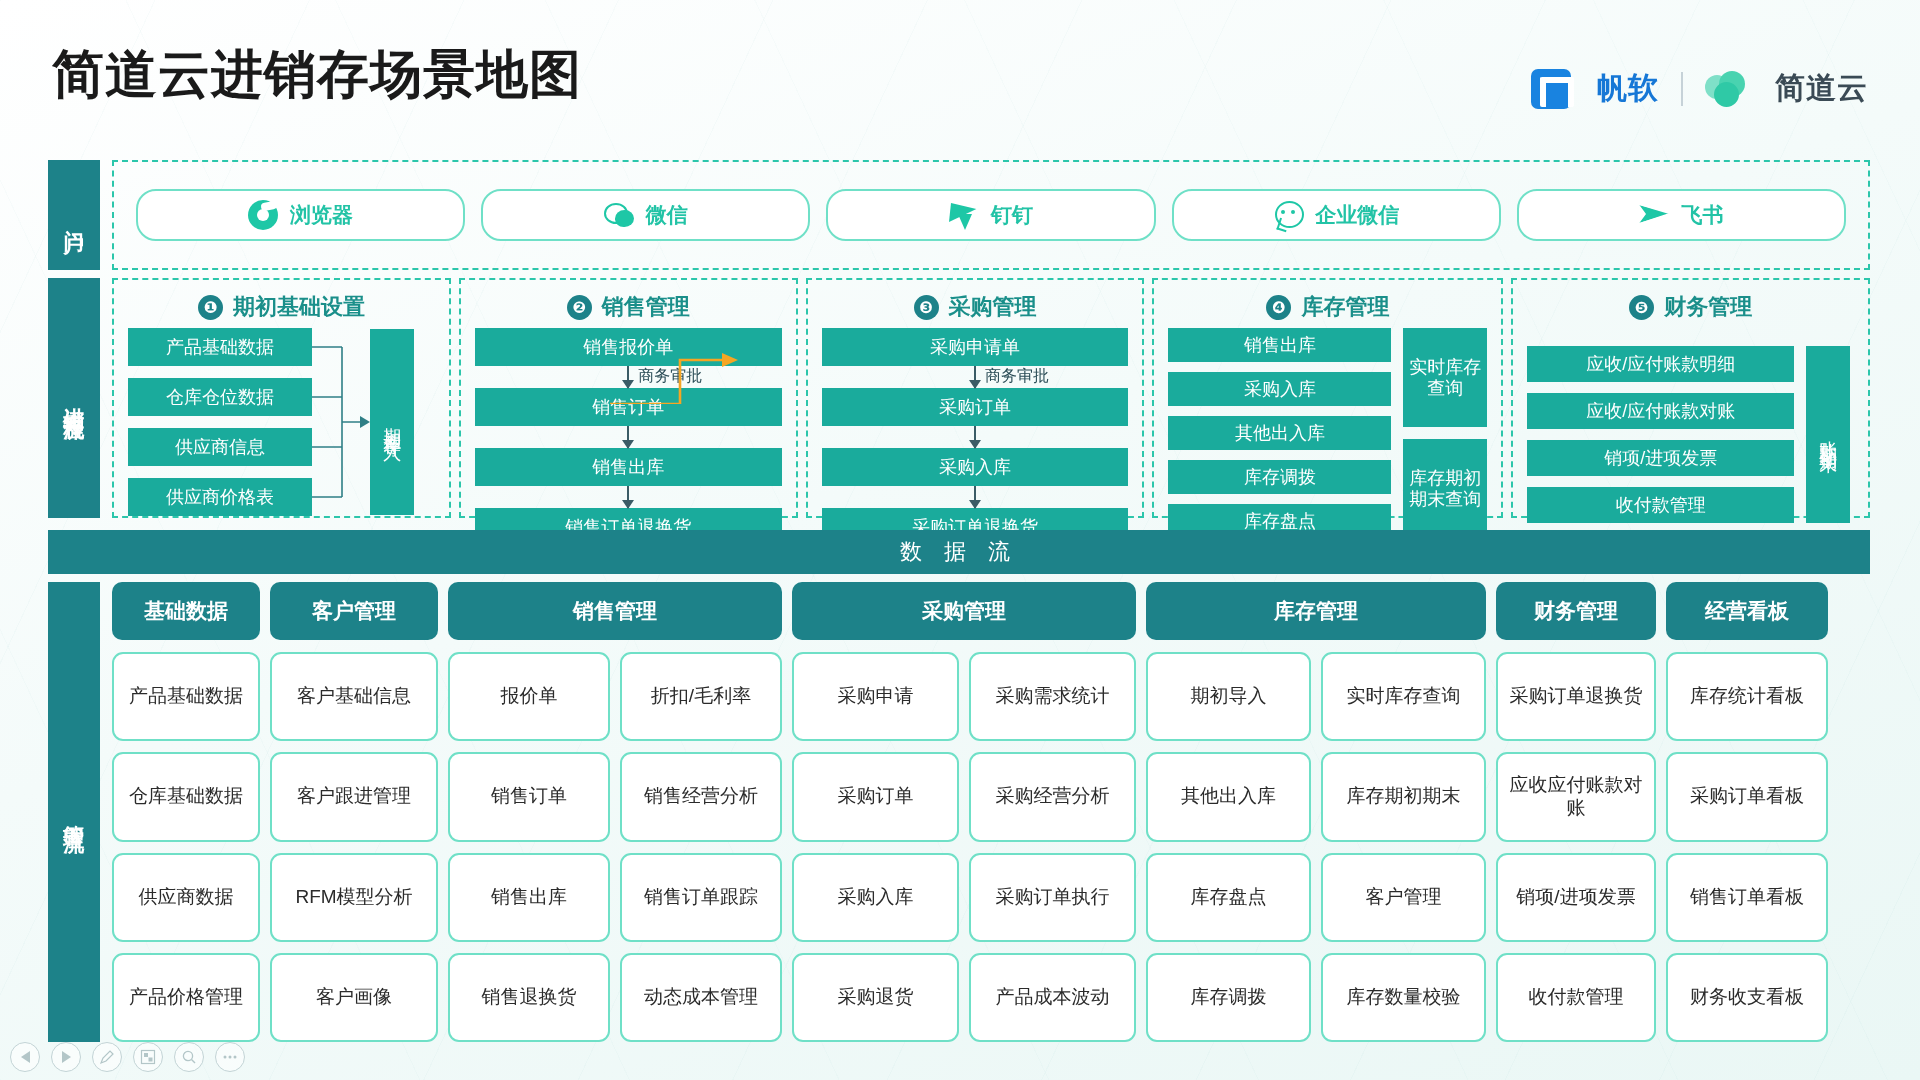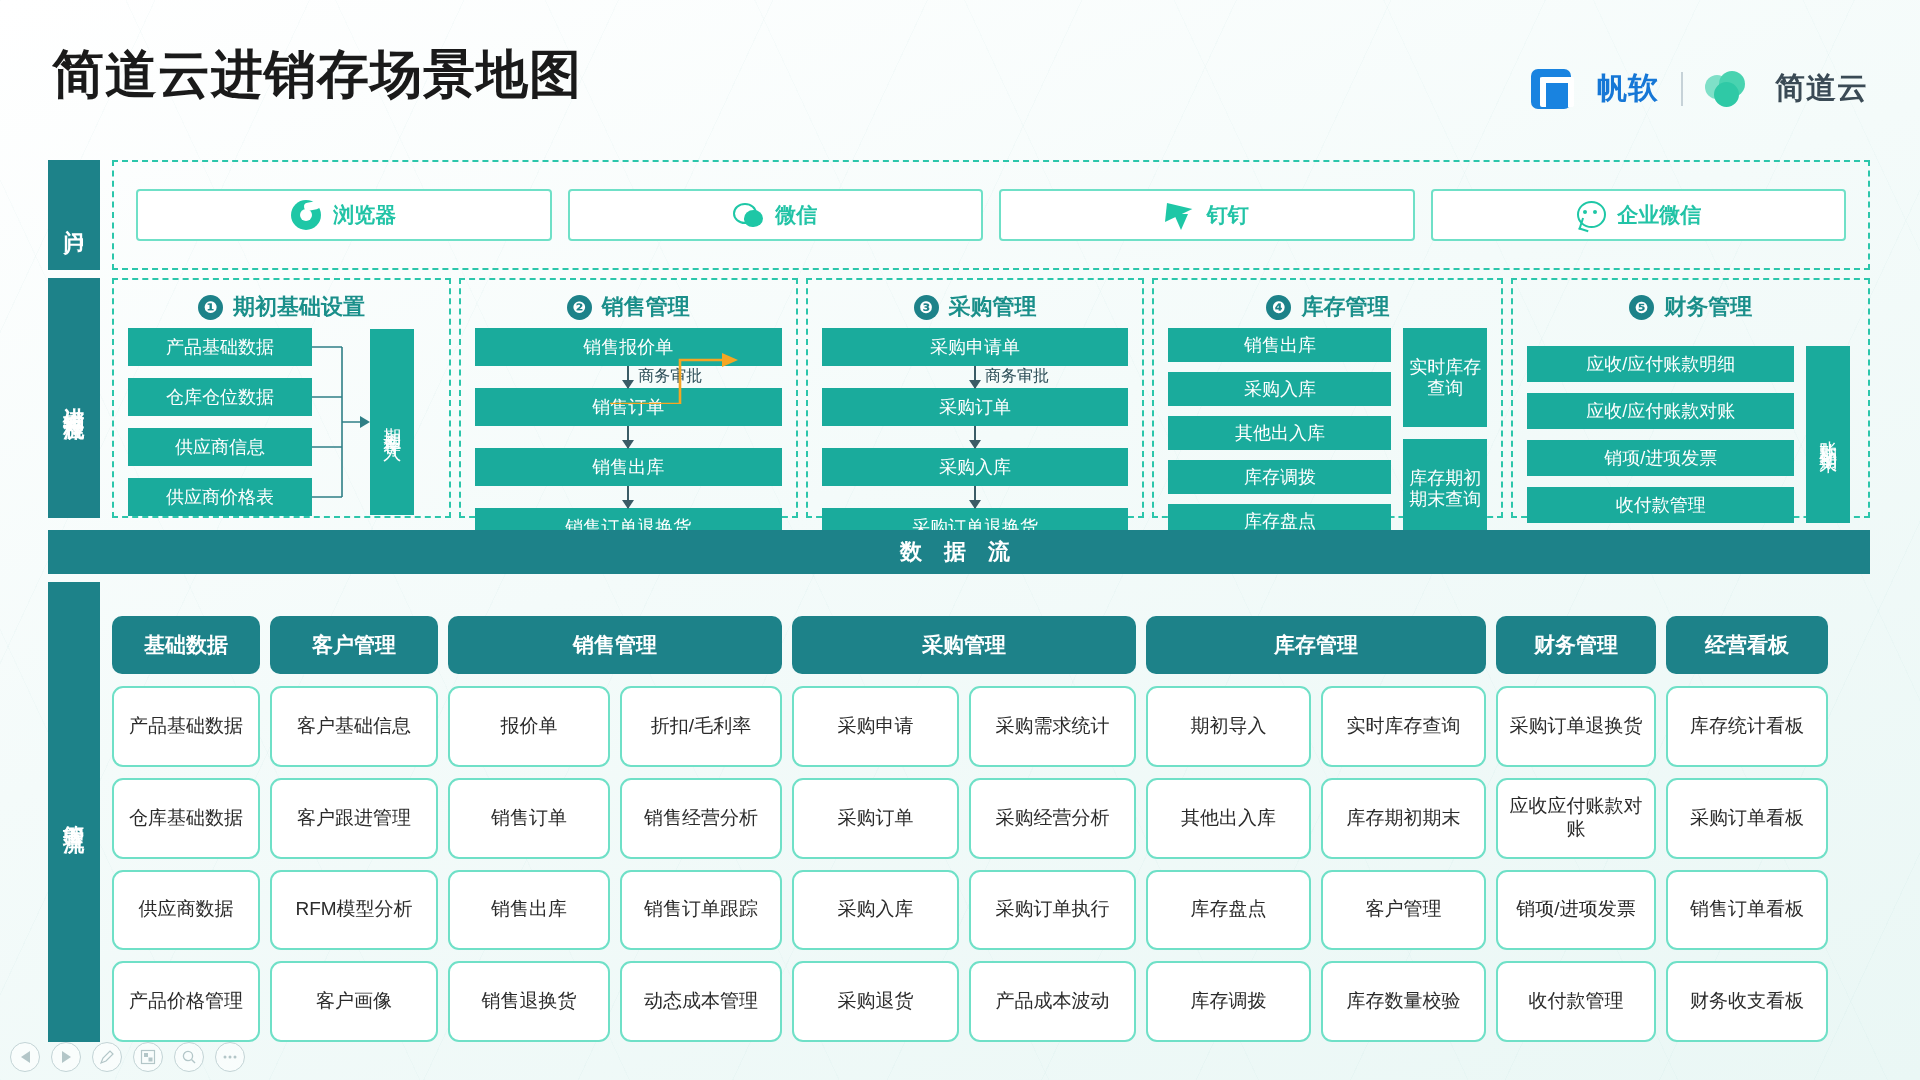--- a/index.html
+++ b/index.html
@@ -66,21 +66,21 @@
   .vtext { writing-mode:vertical-rl; text-orientation:upright; letter-spacing:3px; }
 
   
   .portal-label{ position:absolute; left:48px; top:160px; width:52px; height:110px; }
   .portal-box{
     position:absolute; left:112px; top:160px; width:1758px; height:110px;
     border:2px dashed #2cc6ab; display:flex; align-items:center;
     justify-content:space-between; padding:0 22px; gap:16px;
   }
   .portal-item{
-    flex:1; height:52px; border:2px solid #6fe0c7; border-radius:4px;
+    flex:1; height:52px; border:2px solid #6fe0c7; border-radius:20px;
     background:#ffffff;
     display:flex; align-items:center; justify-content:center; gap:12px;
   }
   .portal-item .lbl{ font-size:21px; color:#22c3a6; font-weight:bold; }
   .picon{ width:30px; height:30px; position:relative; flex:0 0 auto; }
   
   .icon-chrome{ border-radius:50%; background:#1ec7a6; }
   .icon-chrome::after{ content:""; position:absolute; left:9px; top:9px; width:12px; height:12px;
      background:#fff; border-radius:50%; }
   .icon-chrome::before{ content:""; position:absolute; left:13px; top:2px; width:16px; height:8px;
@@ -176,28 +176,28 @@
   .c5-left .fbox{ height:36px; }
   .c5-right{ width:48px; display:flex; }
   .c5-right .fbox{ width:44px; font-size:18px; line-height:1.25; letter-spacing:2px; }
 
   
   .orange-link{ position:absolute; left:610px; top:352px; width:130px; height:52px; pointer-events:none; }
 
   
   .dataflow{
     position:absolute; left:48px; top:530px; width:1822px; height:44px;
-    background:#1d8289; color:#ffffff; font-weight:bold; font-size:22px;
+    background:#1d8289; color:#ffffff; font-weight:normal; font-size:22px;
     display:flex; align-items:center; justify-content:center; letter-spacing:8px;
   }
 
   
   .mg-label{ position:absolute; left:48px; top:582px; width:52px; height:460px; }
   .mg-wrap{ position:absolute; left:112px; top:582px; width:1758px; height:460px; display:flex; gap:10px; }
-  .mg-group{ display:flex; flex-direction:column; gap:12px;margin-top:34px; }
+  .mg-group{ display:flex; flex-direction:column; gap:12px; }
   .mg-head{
     height:58px; background:#1d8289; color:#fff; border-radius:10px;
     display:flex; align-items:center; justify-content:center;
     font-size:21px; font-weight:bold;
   }
   .mg-cols{ display:flex; gap:10px; flex:1; }
   .mg-col{ flex:1; display:flex; flex-direction:column; gap:11px; }
   .mg-cell{
     flex:1; background:#ffffff; border:2px solid #6fe0c7; border-radius:11px;
     display:flex; align-items:center; justify-content:center;
@@ -258,20 +258,24 @@
       <span class="lbl">钉钉</span>
     </div>
     <div class="portal-item">
       <span class="picon icon-wecom">
         <span class="wecom-dots">
             <i></i>
             <i></i>
           </span>
       </span>
       <span class="lbl">企业微信</span>
+    </div>
+    <div class="portal-item">
+      <span class="picon icon-feishu"></span>
+      <span class="lbl">飞书</span>
     </div>
   </div>
 
   <div class="row-label flow-label">
     <span class="vtext">进销存流程</span>
   </div>
   <div class="flow-wrap">
 
     <div class="flow-col c1">
       <div class="flow-head">

